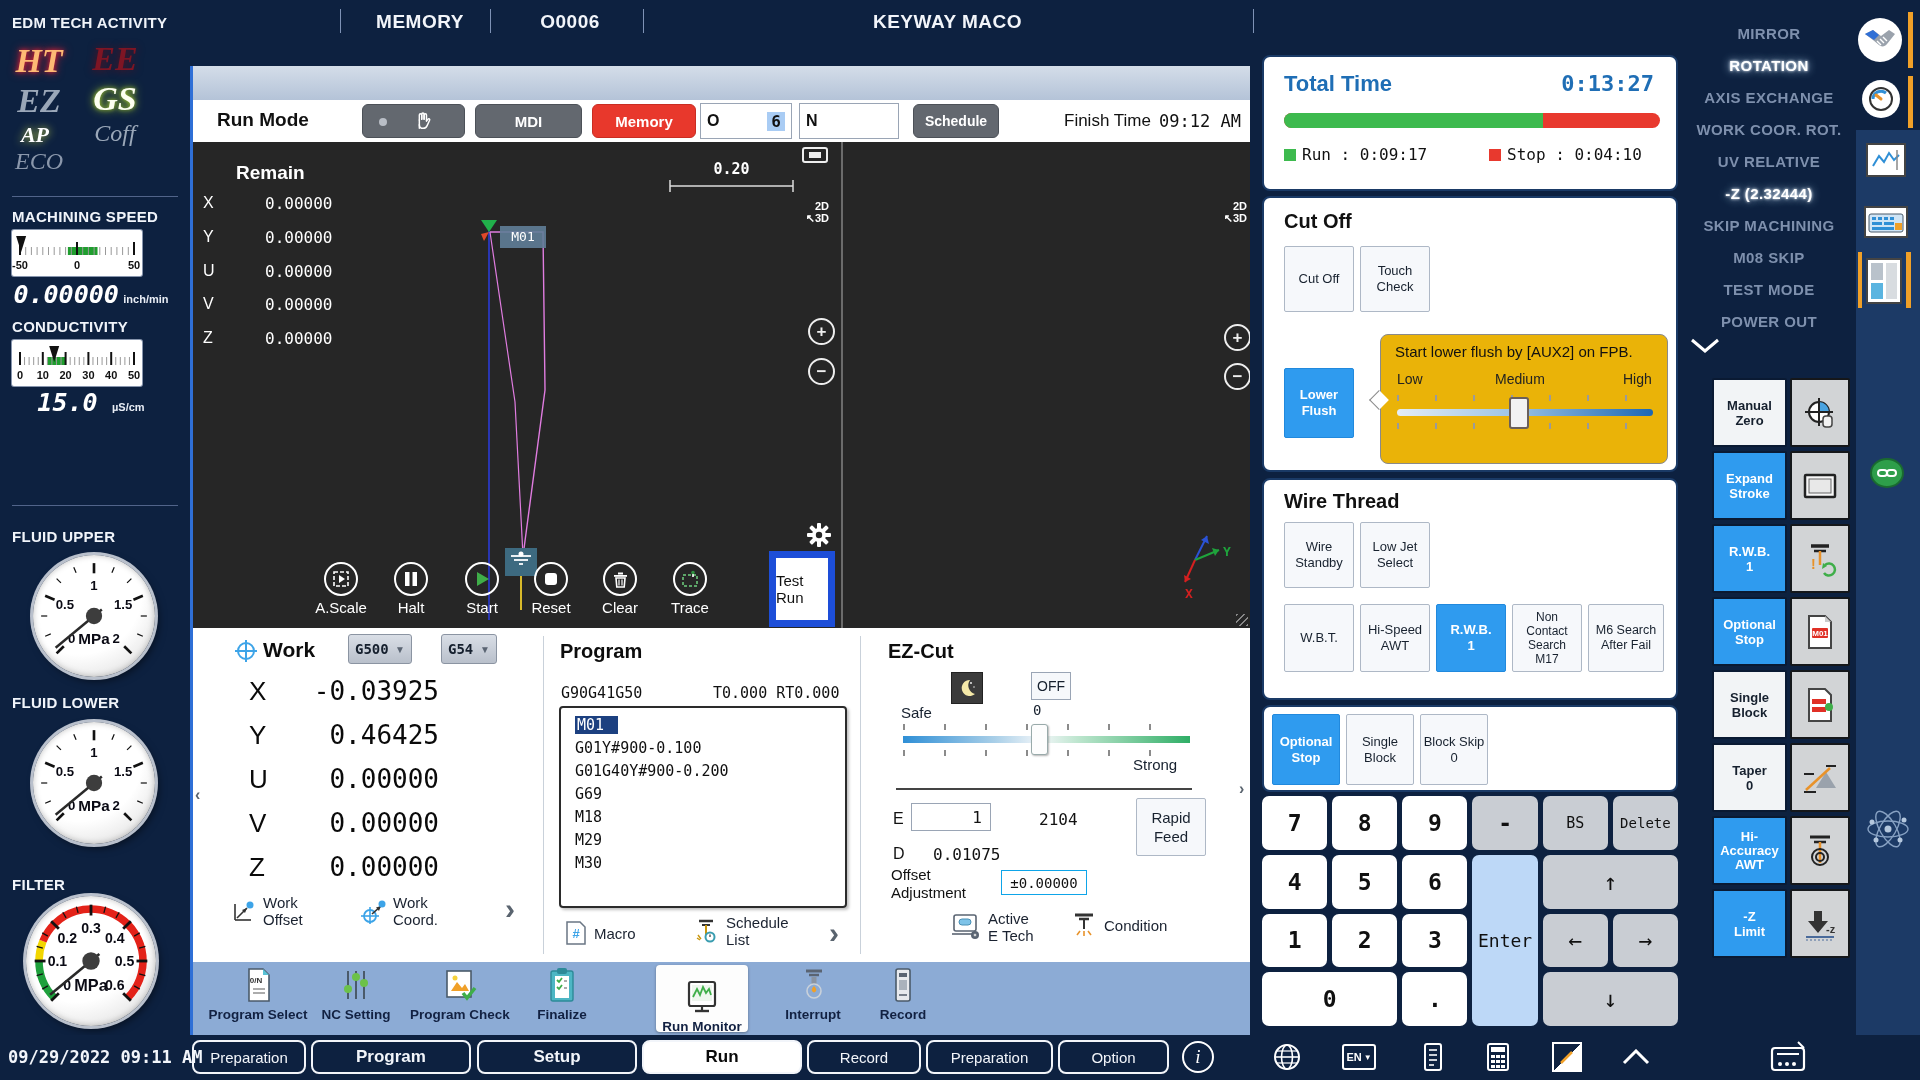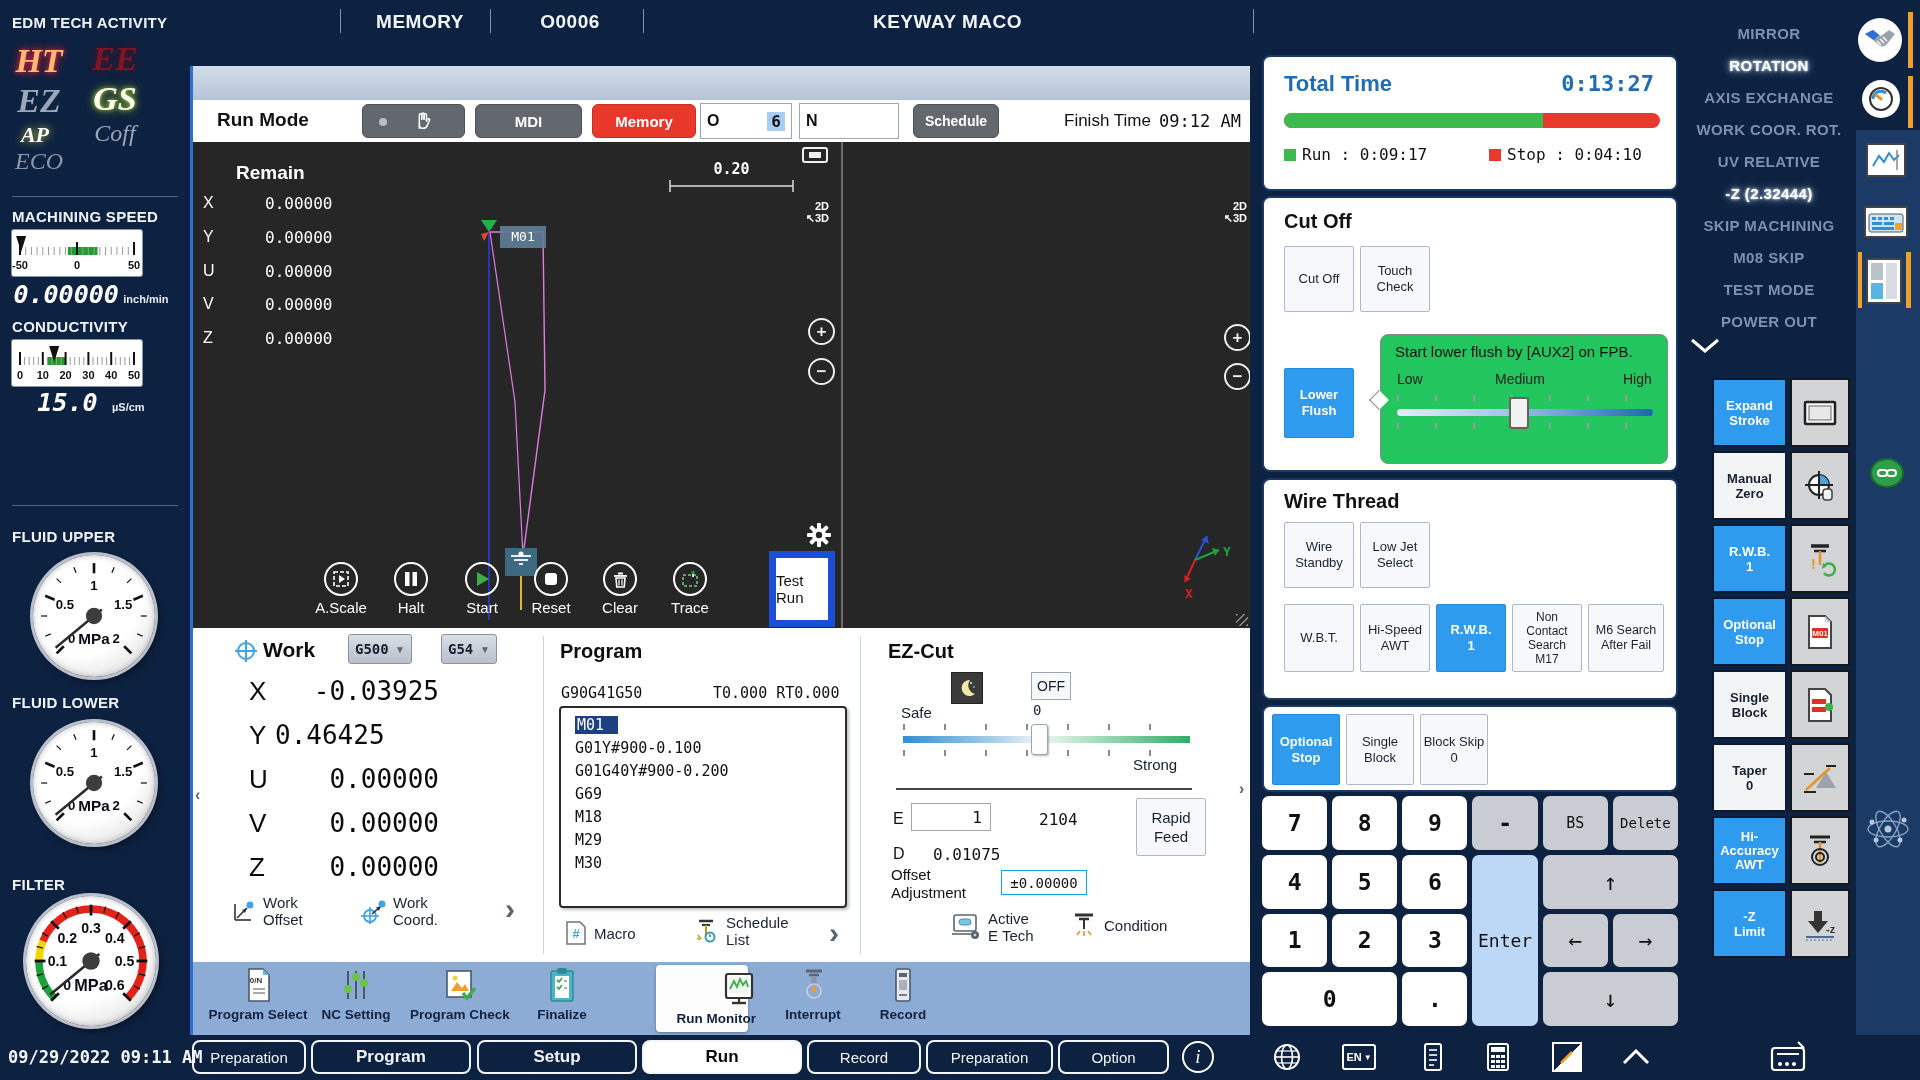--- a/index.html
+++ b/index.html
@@ -449,21 +449,21 @@
     <span class="mono">G500</span>
       <span style="color:#5a6472;font-size:10px">▼</span>
   </div>
   <div class="abs sel" style="left:248px;top:6px;width:56px;height:30px">
     <span class="mono">G54</span>
       <span style="color:#5a6472;font-size:10px">▼</span>
   </div>
   <div class="abs axisrow" style="left:56px;top:48px">X</div>
   <div class="abs axisrow mono" style="left:90px;top:48px;width:156px;text-align:right">-0.03925</div>
   <div class="abs axisrow" style="left:56px;top:92px">Y</div>
-  <div class="abs axisrow mono" style="left:82px;top:92px;width:156px;">0.46425</div>
+  <div class="abs axisrow mono" style="left:90px;top:92px;width:156px;text-align:right">0.46425</div>
   <div class="abs axisrow" style="left:56px;top:136px">U</div>
   <div class="abs axisrow mono" style="left:90px;top:136px;width:156px;text-align:right">0.00000</div>
   <div class="abs axisrow" style="left:56px;top:180px">V</div>
   <div class="abs axisrow mono" style="left:90px;top:180px;width:156px;text-align:right">0.00000</div>
   <div class="abs axisrow" style="left:56px;top:224px">Z</div>
   <div class="abs axisrow mono" style="left:90px;top:224px;width:156px;text-align:right">0.00000</div>
   <div class="abs" style="left:38px;top:266px;display:flex;gap:6px;align-items:center">
     <svg width="26" height="26" viewBox="0 0 26 26">
         <line x1="4" y1="22" x2="4" y2="6" stroke="#333" stroke-width="1.6"></line>
         <line x1="4" y1="22" x2="20" y2="22" stroke="#333" stroke-width="1.6"></line>
@@ -617,21 +617,21 @@
     <svg width="28" height="36" viewBox="0 0 28 36">
         <rect x="3" y="4" width="22" height="30" rx="2" fill="#4db6c4" stroke="#2d8a98" stroke-width="1.4"></rect>
         <rect x="9" y="1" width="10" height="6" rx="2" fill="#2d8a98"></rect>
         <rect x="7" y="9" width="14" height="22" fill="#fff"></rect>
         <path d="M9 13l2 2 3-4M9 20l2 2 3-4" fill="none" stroke="#3fae49" stroke-width="1.8"></path>
         <line x1="16" y1="14" x2="19" y2="14" stroke="#888" stroke-width="1.4"></line>
         <line x1="16" y1="21" x2="19" y2="21" stroke="#888" stroke-width="1.4"></line>
       </svg>
     <div class="navlbl">Finalize</div>
   </div>
-  <div class="abs" style="left:455px;top:9px;width:108px;text-align:right">
+  <div class="abs" style="left:455px;top:17px;width:108px;text-align:center">
     <svg width="34" height="36" viewBox="0 0 34 36">
         <rect x="4" y="3" width="26" height="24" rx="2" fill="#fff" stroke="#333" stroke-width="2.2"></rect>
         <rect x="7" y="6" width="20" height="16" fill="#eef6ee"></rect>
         <polyline points="8,18 12,10 15,16 18,8 21,14 24,10 26,16" fill="none" stroke="#3fae49" stroke-width="1.8"></polyline>
         <line x1="17" y1="27" x2="17" y2="31" stroke="#333" stroke-width="2.2"></line>
         <line x1="10" y1="32" x2="24" y2="32" stroke="#333" stroke-width="2.4"></line>
       </svg>
     <div class="navlbl">Run Monitor</div>
   </div>
   <div class="abs" style="left:575px;top:5px;width:90px;text-align:center">
@@ -671,21 +671,21 @@
   </div>
 </div>
 
 <div class="abs card" style="left:1262px;top:196px;width:416px;height:276px;border:2px solid #1a3a66">
   <div class="abs" style="left:20px;top:12px;font-size:20px;font-weight:bold">Cut Off</div>
   <div class="abs sqbtn" style="left:20px;top:48px;width:70px;height:66px">Cut Off</div>
   <div class="abs sqbtn" style="left:96px;top:48px;width:70px;height:66px">Touch
 Check</div>
   <div class="abs sqbtn blue" style="left:20px;top:170px;width:70px;height:70px">Lower
 Flush</div>
-  <div class="abs" style="left:116px;top:136px;width:288px;height:130px;background:#22c55e;border:1.5px solid #8a8a8a;border-radius:8px">
+  <div class="abs" style="left:116px;top:136px;width:288px;height:130px;background:#eab308;border:1.5px solid #8a8a8a;border-radius:8px">
     <div class="abs" style="left:-9px;top:58px;width:14px;height:14px;background:#fff;border-left:1.5px solid #8a8a8a;border-bottom:1.5px solid #8a8a8a;transform:rotate(45deg)"></div>
     <div class="abs" style="left:14px;top:8px;font-size:15px;color:#111">Start lower flush by [AUX2] on FPB.</div>
     <div class="abs" style="left:16px;top:36px;font-size:14px;color:#222">Low</div>
     <div class="abs" style="left:114px;top:36px;font-size:14px;color:#222">Medium</div>
     <div class="abs" style="left:242px;top:36px;font-size:14px;color:#222">High</div>
     <div class="abs tickrow2" style="left:16px;top:60px;width:256px"></div>
     <div class="abs" style="left:16px;top:74px;width:256px;height:7px;border-radius:4px;background:linear-gradient(90deg,#e4edf7,#9ec4e4 45%,#1b67b3)"></div>
     <div class="abs tickrow2" style="left:16px;top:88px;width:256px"></div>
     <div class="abs" style="left:128px;top:62px;width:20px;height:32px;background:#f2f2f2;border:2px solid #6a5f5a;border-radius:3px"></div>
   </div>
@@ -752,39 +752,39 @@
   <div class="mode">M08 SKIP</div>
   <div class="mode">TEST MODE</div>
   <div class="mode">POWER OUT</div>
 </div>
 <svg class="abs" width="30" height="16" viewBox="0 0 30 16" style="left:1690px;top:338px">
     <polyline points="2,2 15,13 28,2" fill="none" stroke="#fff" stroke-width="3"></polyline>
   </svg>
 
 <div class="abs" style="left:1712px;top:378px;width:138px;display:flex;flex-direction:column;gap:4px">
   <div class="srow">
-    <div class="slabel blue">Expand
-Stroke</div>
-    <div class="sicon">
-        <svg width="34" height="26" viewBox="0 0 34 26">
-          <rect x="2" y="2" width="30" height="22" rx="1" fill="#f8f8f8" stroke="#222" stroke-width="2.5"></rect>
-          <rect x="6" y="6" width="22" height="14" fill="#e8e8e8" stroke="#666"></rect>
-        </svg>
-      </div>
-  </div>
-  <div class="srow">
     <div class="slabel">Manual
 Zero</div>
     <div class="sicon">
         <svg width="34" height="34" viewBox="0 0 34 34">
           <circle cx="16" cy="16" r="10" fill="#fff" stroke="#222" stroke-width="2"></circle>
           <path d="M16 6a10 10 0 0 1 10 10h-10z" fill="#4aa3e0"></path>
           <line x1="16" y1="2" x2="16" y2="30" stroke="#222" stroke-width="2"></line>
           <line x1="2" y1="16" x2="30" y2="16" stroke="#222" stroke-width="2"></line>
           <rect x="20" y="20" width="9" height="11" rx="3" fill="#f2f2f2" stroke="#444" stroke-width="1.5"></rect>
+        </svg>
+      </div>
+  </div>
+  <div class="srow">
+    <div class="slabel blue">Expand
+Stroke</div>
+    <div class="sicon">
+        <svg width="34" height="26" viewBox="0 0 34 26">
+          <rect x="2" y="2" width="30" height="22" rx="1" fill="#f8f8f8" stroke="#222" stroke-width="2.5"></rect>
+          <rect x="6" y="6" width="22" height="14" fill="#e8e8e8" stroke="#666"></rect>
         </svg>
       </div>
   </div>
   <div class="srow">
     <div class="slabel blue">R.W.B.
 1</div>
     <div class="sicon">
         <svg width="34" height="36" viewBox="0 0 34 36">
           <line x1="8" y1="5" x2="26" y2="5" stroke="#222" stroke-width="3.5"></line>
           <line x1="11" y1="10" x2="23" y2="10" stroke="#222" stroke-width="2.5"></line>

